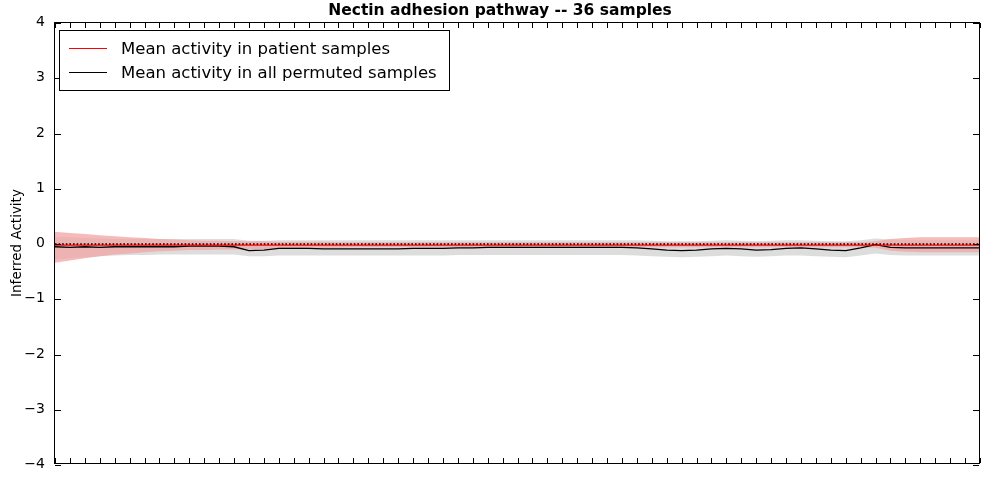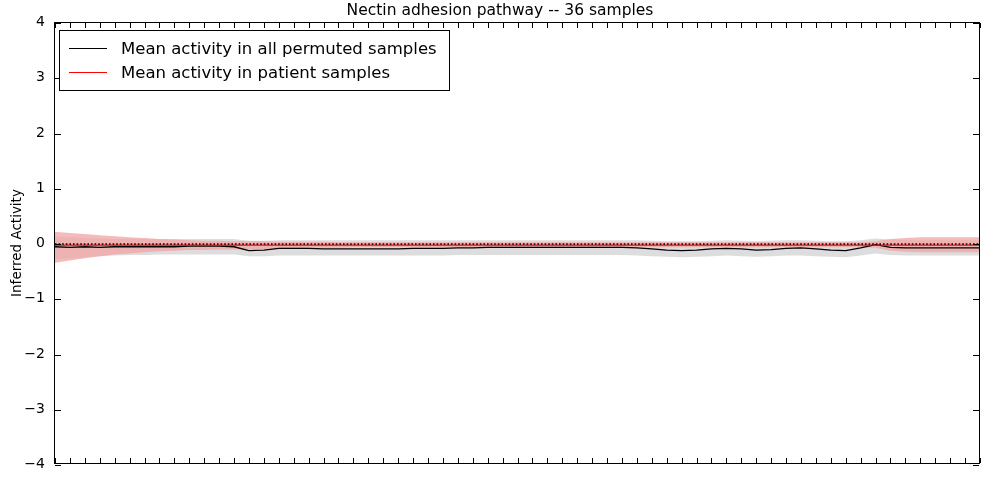--- a/index.html
+++ b/index.html
@@ -2,21 +2,21 @@
 <html><head>
 <meta charset="utf-8">
 <style>
   html,body{margin:0;padding:0;background:#ffffff;}
   body{width:1000px;height:500px;font-family:"DejaVu Sans",sans-serif;overflow:hidden;}
   #root{position:relative;width:1000px;height:500px;}
 
   
   .title{
     position:absolute;left:0;top:1px;width:1000px;text-align:center;
-    font-size:15.5px;color:#000;letter-spacing:0px;
+    font-size:15.5px;color:#000;letter-spacing:0px;font-weight:bold;
   }
 
   
   .plot-frame{
     position:absolute;left:54px;top:22px;width:926px;height:442px;
     border:1.2px solid #000;box-sizing:border-box;background:#fff;
   }
   .plot-clip{position:absolute;inset:0;overflow:hidden;}
   .plot-svg{position:absolute;left:0;top:0;}
 
@@ -234,22 +234,22 @@
       <div class="ytick-label" style="left: 0px; width: 45px; top: 13px;">4</div>
     </div>
 
   <div class="ylabel" style="left:16px;top:243px;">Inferred Activity</div>
 
   <div class="xticklabels" id="x-tick-labels"></div>
 
 
   <div class="legend">
     <div class="legend-row">
+      <span class="legend-swatch red"></span>
+      <span class="legend-text">Mean activity in patient samples</span>
+    </div>
+    <div class="legend-row">
       <span class="legend-swatch"></span>
       <span class="legend-text">Mean activity in all permuted samples</span>
     </div>
-    <div class="legend-row">
-      <span class="legend-swatch red"></span>
-      <span class="legend-text">Mean activity in patient samples</span>
-    </div>
   </div>
 
 </div>
 
 </body></html>

